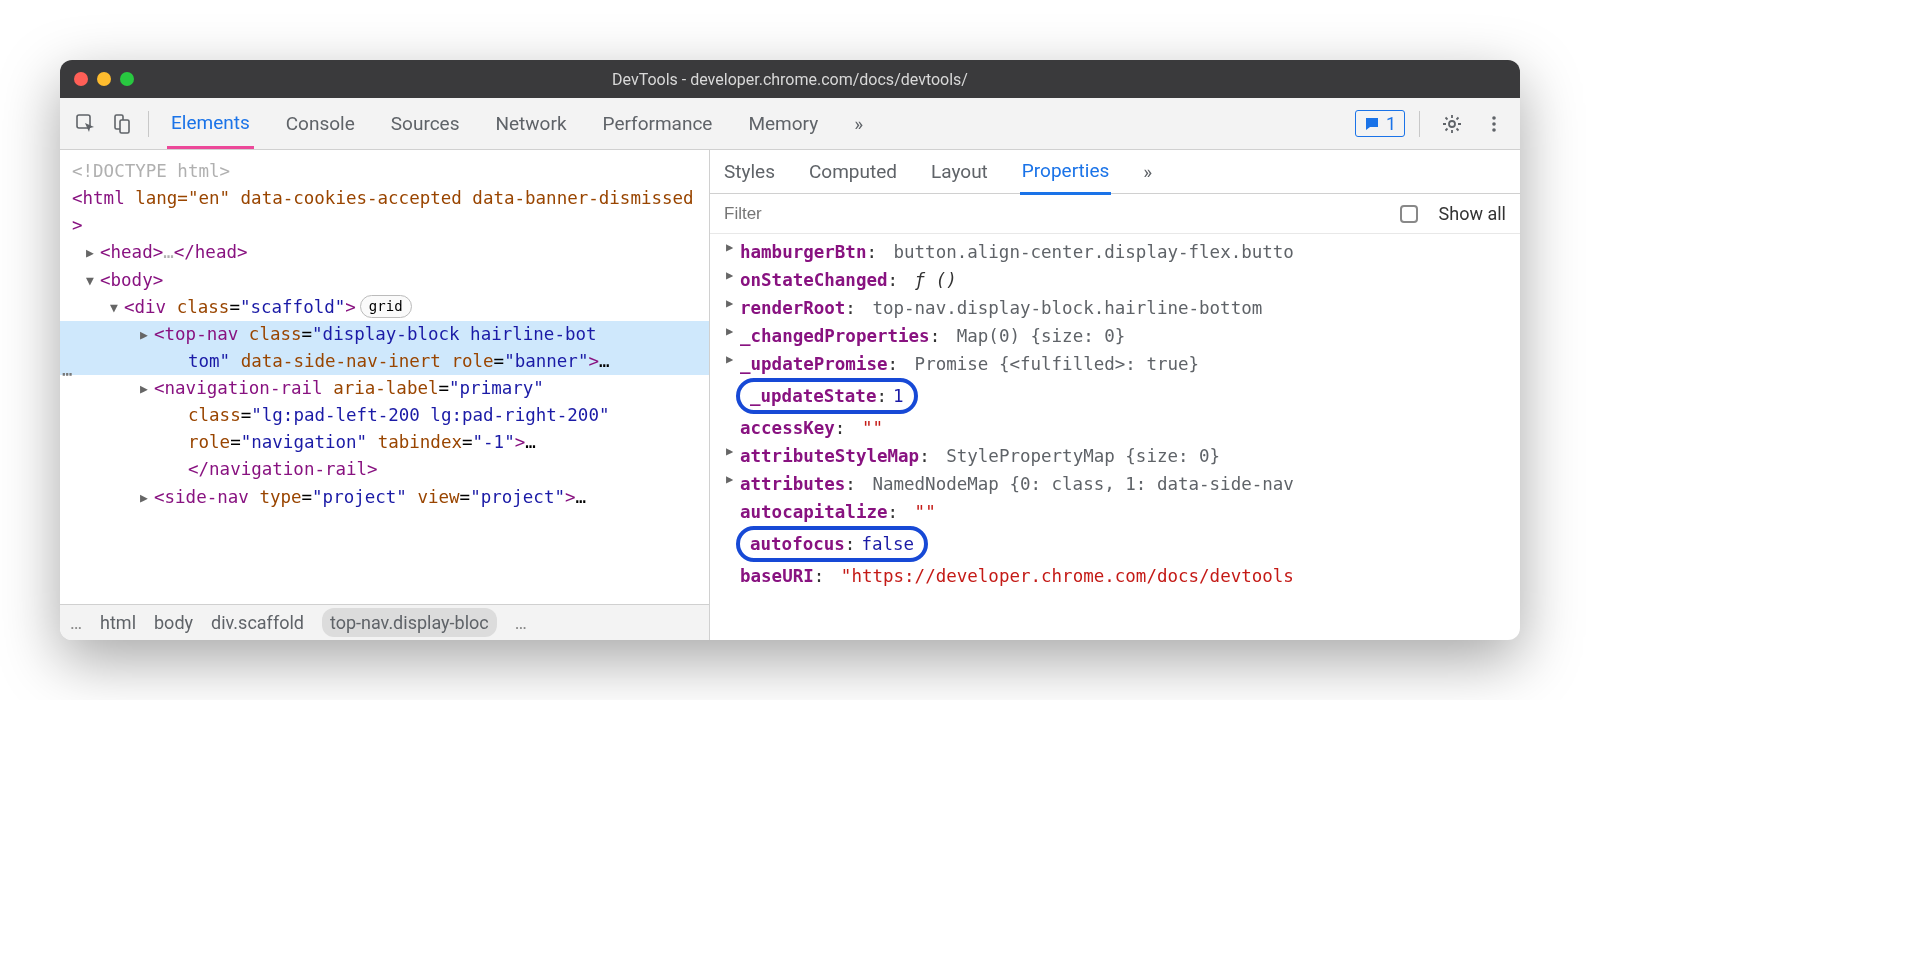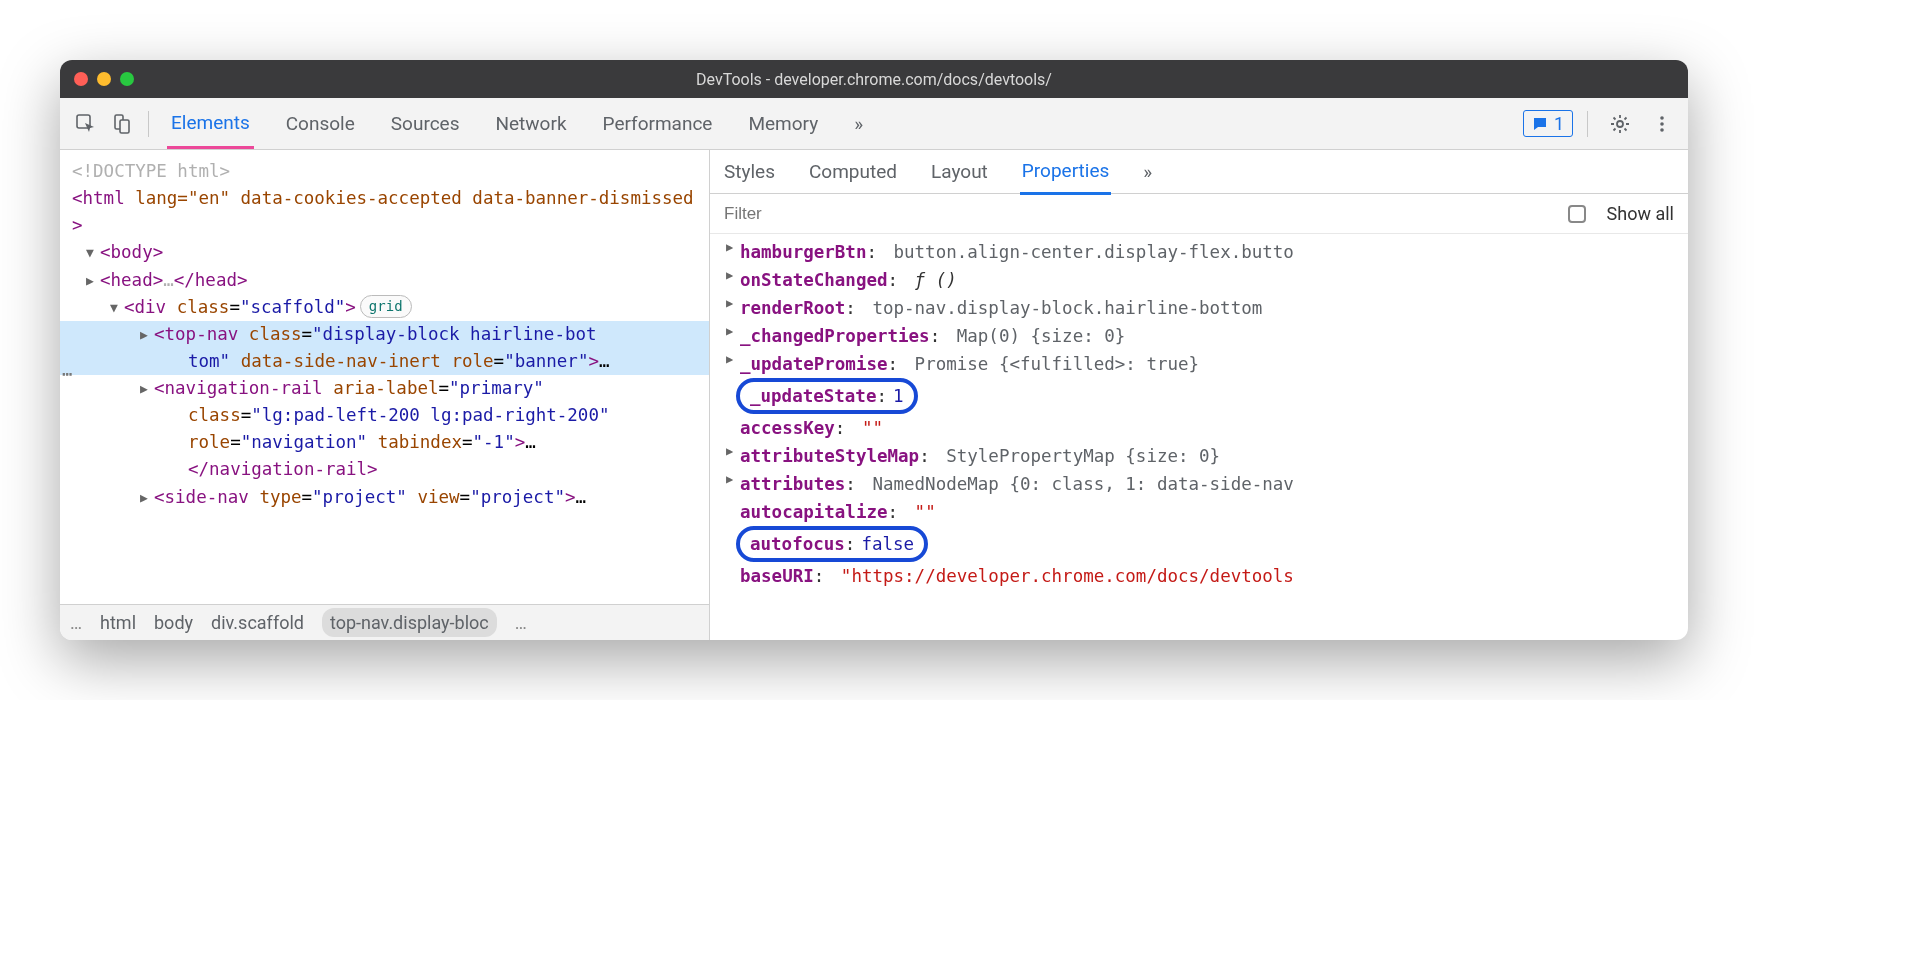--- a/index.html
+++ b/index.html
@@ -5,21 +5,21 @@
   * { box-sizing: border-box; margin: 0; padding: 0; }
   body {
     font-family: -apple-system, BlinkMacSystemFont, "Segoe UI", Roboto, sans-serif;
     background: #fff;
     display: flex;
     align-items: flex-start;
     justify-content: flex-start;
     padding: 60px;
   }
   .window {
-    width: 1628px;
+    width: 1460px;
     border-radius: 12px;
     overflow: hidden;
     box-shadow: 0 20px 60px rgba(0,0,0,0.35);
     background: #fff;
   }
   .titlebar {
     background: #3a3a3c;
     height: 38px;
     display: flex;
     align-items: center;
@@ -95,21 +95,21 @@
   .tag { color: #881280; }
   .attr { color: #994500; }
   .attrval { color: #1a1aa6; }
   .selected-row { background: #cfe8fc; }
   .gutter-dots {
     position: absolute; left: 2px; top: 210px;
     color: #777; font-size: 18px; letter-spacing: 1px;
   }
   .badge {
     display:inline-block; border:1px solid #bbb; border-radius:12px;
-    padding:0 8px; font-size:14px; color:#0f766e; background:#fafafa;
+    padding:0 8px; font-size:14px; color:#000000; background:#fafafa;
     vertical-align: 2px; margin-left: 4px;
   }
   .breadcrumb {
     height: 36px;
     border-top: 1px solid #d0d0d0;
     background: #f3f3f3;
     display: flex; align-items: center;
     padding: 0 10px; gap: 18px;
     font-size: 18px; color: #5f6368;
     overflow: hidden;
@@ -224,22 +224,22 @@
       </div>
     </div>
   </div>
 
   <div class="content">
     <div class="left-pane">
       <div class="dom-tree">
         <span class="gutter-dots">⋯</span>
         <div class="dom-line indent0 gray">&lt;!DOCTYPE html&gt;</div>
         <div class="dom-line indent0"><span class="tag">&lt;html</span><span class="attr"> lang="en" data-cookies-accepted data-banner-dismissed</span><span class="tag">&gt;</span></div>
+        <div class="dom-line indent1"><span class="arrow">▶</span><span class="tag">&lt;head&gt;</span><span class="gray">…</span><span class="tag">&lt;/head&gt;</span></div>
         <div class="dom-line indent1"><span class="arrow">▼</span><span class="tag">&lt;body&gt;</span></div>
-        <div class="dom-line indent1"><span class="arrow">▶</span><span class="tag">&lt;head&gt;</span><span class="gray">…</span><span class="tag">&lt;/head&gt;</span></div>
         <div class="dom-line indent2"><span class="arrow">▼</span><span class="tag">&lt;div</span> <span class="attr">class</span>=<span class="attrval">"scaffold"</span><span class="tag">&gt;</span><span class="badge">grid</span></div>
         <div class="dom-line indent3 selected-row"><span class="arrow">▶</span><span class="tag">&lt;top-nav</span> <span class="attr">class</span>=<span class="attrval">"display-block hairline-bot</span></div>
         <div class="dom-line selected-row" style="padding-left:128px"><span class="attrval">tom"</span> <span class="attr">data-side-nav-inert</span> <span class="attr">role</span>=<span class="attrval">"banner"</span><span class="tag">&gt;</span><span>…</span></div>
         <div class="dom-line indent3"><span class="arrow">▶</span><span class="tag">&lt;navigation-rail</span> <span class="attr">aria-label</span>=<span class="attrval">"primary"</span></div>
         <div class="dom-line" style="padding-left:128px"><span class="attr">class</span>=<span class="attrval">"lg:pad-left-200 lg:pad-right-200"</span></div>
         <div class="dom-line" style="padding-left:128px"><span class="attr">role</span>=<span class="attrval">"navigation"</span> <span class="attr">tabindex</span>=<span class="attrval">"-1"</span><span class="tag">&gt;</span>…</div>
         <div class="dom-line" style="padding-left:128px"><span class="tag">&lt;/navigation-rail&gt;</span></div>
         <div class="dom-line indent3"><span class="arrow">▶</span><span class="tag">&lt;side-nav</span> <span class="attr">type</span>=<span class="attrval">"project"</span> <span class="attr">view</span>=<span class="attrval">"project"</span><span class="tag">&gt;</span>…</div>
       </div>
       <div class="breadcrumb">

